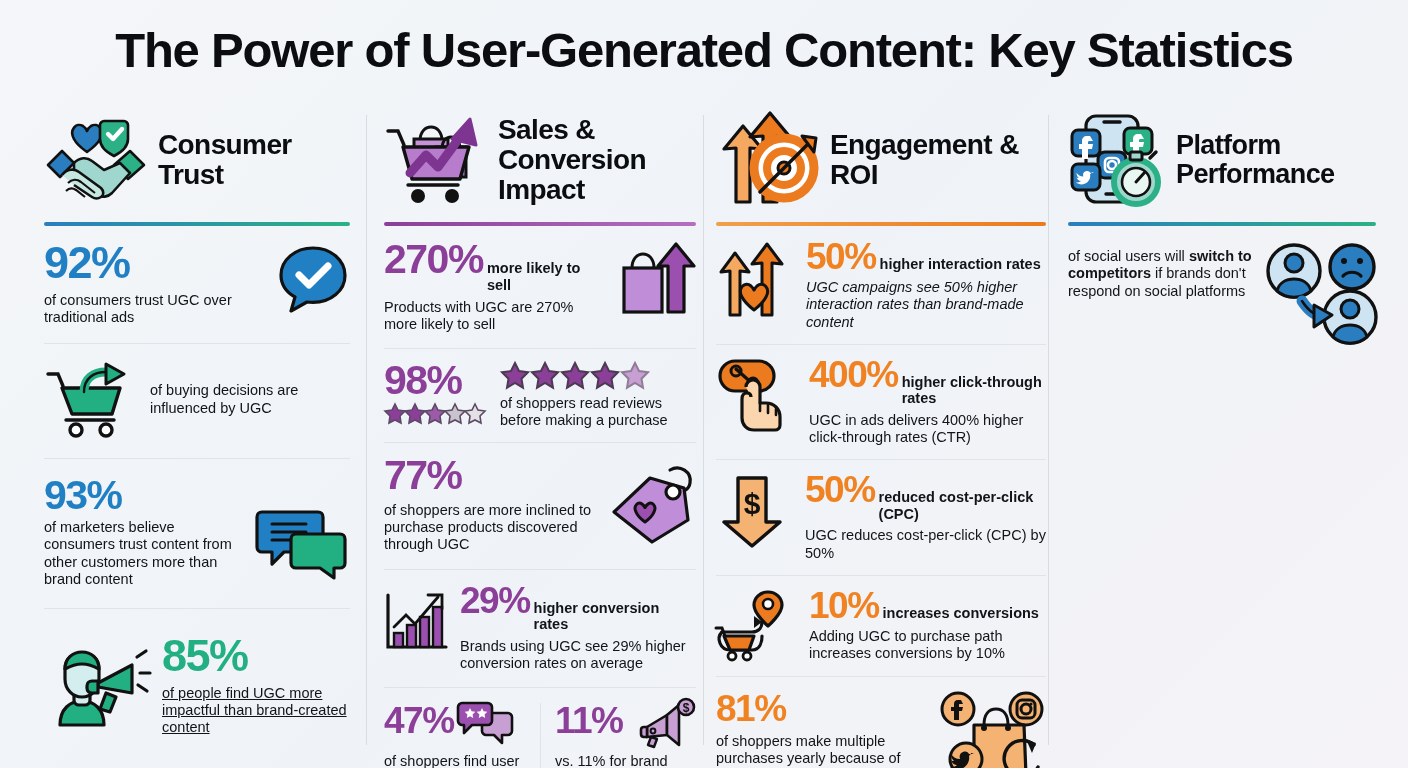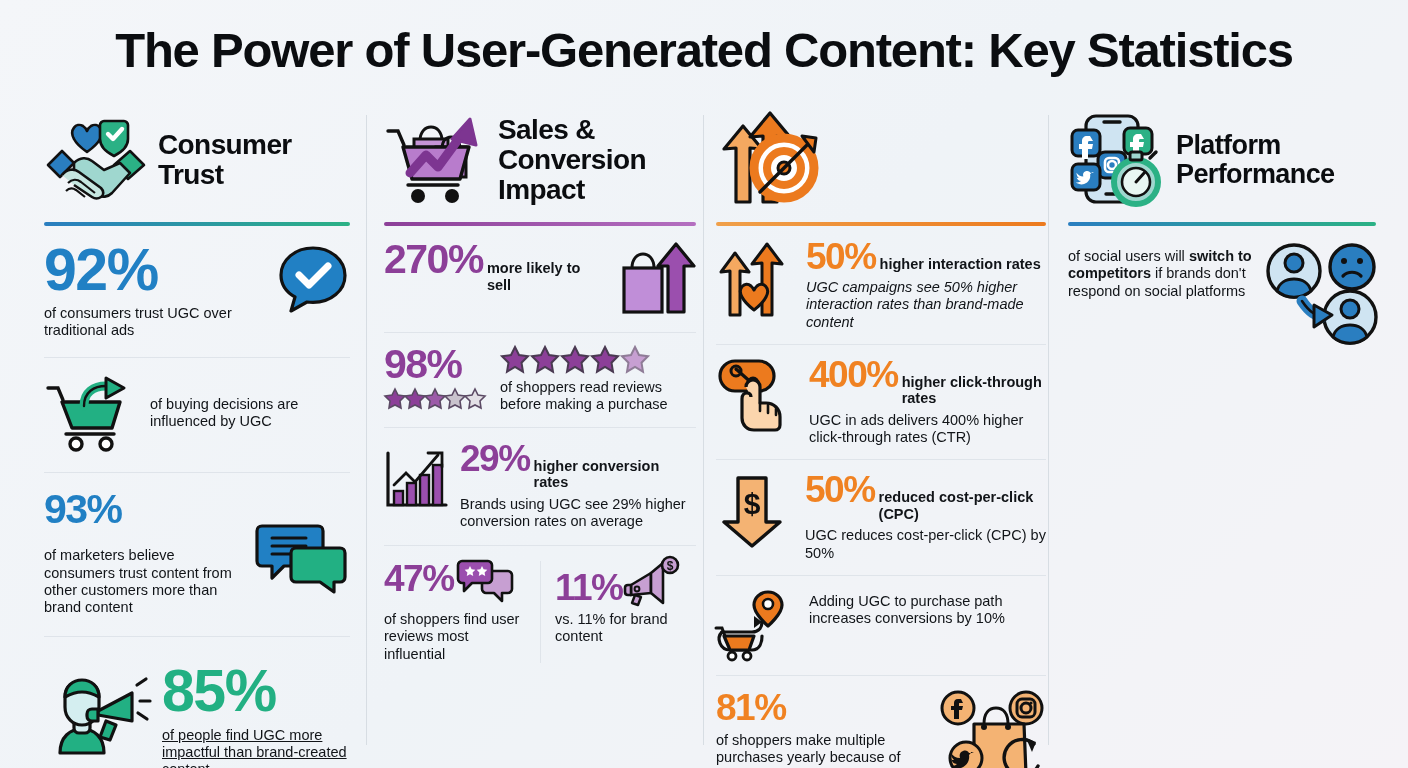--- a/index.html
+++ b/index.html
@@ -56,21 +56,21 @@
   .stat { position: relative; padding: 11px 0 11px 0; }
   .stat + .stat { border-top: 1px solid #dfe4ea; }
   .stat.nosep { border-top: none; }
   .statrow { display: flex; align-items: flex-start; gap: 8px; }
 
   .big { font-weight: 700; line-height: 0.95; letter-spacing: -1.5px; white-space: nowrap; }
   .big.b  { color: #2180c4; }
   .big.g  { color: #22b083; }
   .big.p  { color: #8c3f98; }
   .big.o  { color: #f08222; }
-  .s52 { font-size: 59px; }
+  .s52 { font-size: 45px; }
   .s46 { font-size: 41px; }
   .s40 { font-size: 37px; }
 
   .lede { font-size: 14.5px; font-weight: 700; line-height: 1.14; color: #111418; }
   .desc { font-size: 14.5px; font-weight: 400; line-height: 1.19; color: #111418; }
   .desc b { font-weight: 700; }
   .inline-lede { display: flex; align-items: baseline; gap: 4px; }
   .tbody { flex: 1 1 auto; min-width: 0; }
   .iconwrap { flex: 0 0 auto; display: flex; align-items: center; justify-content: center; }
 
@@ -142,21 +142,21 @@
         <div class="tbody" style="padding-left:6px;">
           <div class="desc" style="margin-top:20px;">of buying decisions are influenced by UGC</div>
         </div>
       </div>
     </div>
 
     <div class="stat" style="padding-top:17px;padding-bottom:20px;">
       <div class="statrow">
         <div class="tbody">
           <div class="big b s46">93%</div>
-          <div class="desc" style="margin-top:19px;max-width:200px;">of marketers believe consumers trust content from other customers more than brand content</div>
+          <div class="desc" style="margin-top:4px;max-width:200px;">of marketers believe consumers trust content from other customers more than brand content</div>
         </div>
         <div class="iconwrap" style="margin-top:28px;">
           <svg width="96" height="74" viewBox="0 0 96 74">
             <path d="M6 6h56c3 0 5 2 5 5v30c0 3-2 5-5 5H28l-12 12V46H6c-3 0-5-2-5-5V11c0-3 2-5 5-5z" transform="translate(2,2)" fill="#2180c4" stroke="#111" stroke-width="3.2" stroke-linejoin="round"></path>
             <path d="M18 20h34M18 28h34M18 36h22" fill="none" stroke="#111" stroke-width="3" stroke-linecap="round"></path>
             <path d="M42 30h44c3 0 5 2 5 5v24c0 3-2 5-5 5h-6v10L66 64H42c-3 0-5-2-5-5V35c0-3 2-5 5-5z" fill="#22b083" stroke="#111" stroke-width="3.2" stroke-linejoin="round"></path>
           </svg>
         </div>
       </div>
     </div>
@@ -204,20 +204,21 @@
     </div>
     <div class="accent"></div>
 
     <div class="stat nosep" style="padding-top:14px;padding-bottom:14px;">
       <div class="statrow">
         <div class="tbody">
           <div class="inline-lede">
             <span class="big p s46">270%</span>
             <span class="lede">more likely to sell</span>
           </div>
+          <div class="desc" style="margin-top:6px;max-width:218px;">Products with UGC are 270% more likely to sell</div>
         </div>
         <div class="iconwrap" style="margin-top:2px;">
           <svg width="82" height="76" viewBox="0 0 82 76">
             <path d="M18 26c0-9 5-14 11-14s11 5 11 14" fill="none" stroke="#111" stroke-width="3"></path>
             <rect x="10" y="26" width="38" height="44" fill="#c08ed8" stroke="#111" stroke-width="3.2"></rect>
             <path d="M62 2l18 22H70v46H54V24H44z" fill="#9b4fae" stroke="#111" stroke-width="3.2" stroke-linejoin="round"></path>
           </svg>
         </div>
       </div>
     </div>
@@ -248,20 +249,36 @@
                 <path d="M105 2l4 8 9 1.3-6.5 6.4 1.5 9L105 22l-8 4.7 1.5-9L92 11.3 101 10z" fill="#8c3f98"></path>
                 <path d="M135 2l4 8 9 1.3-6.5 6.4 1.5 9L135 22l-8 4.7 1.5-9L122 11.3 131 10z" fill="#c79fd2" stroke="#8f7c97"></path>
               </g>
             </svg>
           </div>
           <div class="desc" style="margin-top:6px;">of shoppers read reviews before making a purchase</div>
         </div>
       </div>
     </div>
 
+    <div class="stat" style="padding-top:13px;padding-bottom:15px;">
+      <div class="statrow">
+        <div class="tbody">
+          <div class="big p s46">77%</div>
+          <div class="desc" style="margin-top:7px;max-width:220px;">of shoppers are more inclined to purchase products discovered through UGC</div>
+        </div>
+        <div class="iconwrap" style="margin-top:6px;">
+          <svg width="86" height="84" viewBox="0 0 86 84">
+            <path d="M60 8c10-6 22 2 20 13-1 7-8 10-13 8" fill="none" stroke="#111" stroke-width="3.2" stroke-linecap="round"></path>
+            <path d="M4 50L40 16l34 10 4 32-36 22z" fill="#c08ed8" stroke="#111" stroke-width="3.2" stroke-linejoin="round"></path>
+            <circle cx="63" cy="30" r="7" fill="#fff" stroke="#111" stroke-width="3.2"></circle>
+            <path d="M26 50c-3-6 2-11 6-8 2 1.5 3 3.5 3 3.5s1-2 3-3.5c4-3 9 2 6 8-2 5-9 10-9 10s-7-5-9-10z" fill="#9b4fae" stroke="#111" stroke-width="3" stroke-linejoin="round"></path>
+          </svg>
+        </div>
+      </div>
+    </div>
 
     <div class="stat" style="padding-top:13px;padding-bottom:15px;">
       <div class="statrow">
         <div class="iconwrap" style="margin-top:8px;">
           <svg width="64" height="62" viewBox="0 0 64 62">
             <path d="M4 4v52h58" fill="none" stroke="#111" stroke-width="3.2" stroke-linecap="round"></path>
             <rect x="10" y="42" width="9" height="14" fill="#9b4fae" stroke="#111" stroke-width="2.4"></rect>
             <rect x="23" y="34" width="9" height="22" fill="#9b4fae" stroke="#111" stroke-width="2.4"></rect>
             <rect x="36" y="26" width="9" height="30" fill="#9b4fae" stroke="#111" stroke-width="2.4"></rect>
             <rect x="49" y="16" width="9" height="40" fill="#9b4fae" stroke="#111" stroke-width="2.4"></rect>
@@ -289,21 +306,21 @@
                 <path d="M30 12h22c2 0 4 2 4 4v14c0 2-2 4-4 4h-6v8l-8-8H30c-2 0-4-2-4-4V16c0-2 2-4 4-4z" fill="#c79fd2" stroke="#111" stroke-width="2.6" stroke-linejoin="round"></path>
                 <path d="M6 2h26c2 0 4 2 4 4v14c0 2-2 4-4 4H16l-8 8v-8H6c-2 0-4-2-4-4V6c0-2 2-4 4-4z" fill="#9b4fae" stroke="#111" stroke-width="2.6" stroke-linejoin="round"></path>
                 <path d="M14 7l1.6 3.3 3.7.5-2.7 2.6.6 3.6-3.2-1.7-3.2 1.7.6-3.6L8.7 10.8l3.7-.5z" fill="#fff"></path>
                 <path d="M26 7l1.6 3.3 3.7.5-2.7 2.6.6 3.6-3.2-1.7-3.2 1.7.6-3.6-2.7-2.6 3.7-.5z" fill="#fff"></path>
               </svg>
             </div>
           </div>
           <div class="desc" style="margin-top:6px;">of shoppers find user reviews most influential</div>
         </div>
         <div class="splitcell">
-          <div class="statrow" style="align-items:flex-end;gap:2px;">
+          <div class="statrow" style="align-items:flex-start;gap:18px;">
             <div class="big p s40">11%</div>
             <div class="iconwrap" style="margin-top:-6px;">
               <svg width="54" height="50" viewBox="0 0 54 50">
                 <path d="M6 30l20-12v20L6 40z" fill="#c79fd2" stroke="#111" stroke-width="2.6" stroke-linejoin="round"></path>
                 <path d="M6 30H3c-2 0-3 1-3 3v4c0 2 1 3 3 3h3z" fill="#c79fd2" stroke="#111" stroke-width="2.6" stroke-linejoin="round"></path>
                 <path d="M10 40l-3 8 6 2 3-8z" fill="#c79fd2" stroke="#111" stroke-width="2.4" stroke-linejoin="round"></path>
                 <circle cx="12" cy="34" r="2.4" fill="none" stroke="#111" stroke-width="2"></circle>
                 <path d="M26 18l12-10v40l-12-10z" fill="#c79fd2" stroke="#111" stroke-width="2.6" stroke-linejoin="round"></path>
                 <circle cx="45" cy="10" r="8" fill="#c79fd2" stroke="#111" stroke-width="2.6"></circle>
                 <text x="45" y="15" font-size="12" font-family="Liberation Sans, sans-serif" font-weight="700" fill="#111" text-anchor="middle">$</text>
@@ -324,20 +341,21 @@
           <path d="M47 88V22l-13 1 20-24 20 24-13-1v66z" fill="#ec7a1e" stroke="#111" stroke-width="3.2" stroke-linejoin="round"></path>
           <circle cx="68" cy="54" r="30" fill="#fff" stroke="#111" stroke-width="3.4"></circle>
           <circle cx="68" cy="54" r="30" fill="none" stroke="#ec7a1e" stroke-width="9"></circle>
           <circle cx="68" cy="54" r="17" fill="none" stroke="#111" stroke-width="3.2"></circle>
           <circle cx="68" cy="54" r="17" fill="none" stroke="#ec7a1e" stroke-width="8"></circle>
           <circle cx="68" cy="54" r="6" fill="#ec7a1e" stroke="#111" stroke-width="3"></circle>
           <path d="M44 78l48-48" fill="none" stroke="#111" stroke-width="3.4" stroke-linecap="round"></path>
           <path d="M86 22l14 2-2 14z" fill="#ec7a1e" stroke="#111" stroke-width="3" stroke-linejoin="round"></path>
         </svg>
       </span>
+      <h2>Engagement &amp; ROI</h2>
     </div>
     <div class="accent"></div>
 
     <div class="stat nosep" style="padding-top:13px;padding-bottom:13px;">
       <div class="statrow">
         <div class="iconwrap" style="margin-top:2px;">
           <svg width="76" height="76" viewBox="0 0 76 76">
             <path d="M14 74V30l-9 1 14-19 14 19-9-1v44z" fill="#f4a860" stroke="#111" stroke-width="3" stroke-linejoin="round"></path>
             <path d="M46 74V22l-10 1 15-20 15 20-10-1v52z" fill="#ec7a1e" stroke="#111" stroke-width="3" stroke-linejoin="round"></path>
             <path d="M26 56c-5-9 3-16 9-11 2 2 3 4 3 4s1-2 3-4c6-5 14 2 9 11-3 6-12 13-12 13s-9-7-12-13z" fill="#ec7a1e" stroke="#111" stroke-width="3" stroke-linejoin="round"></path>
@@ -402,20 +420,24 @@
             <path d="M38 24l8 6-8 6z" fill="#111"></path>
             <path d="M48 2c-8 0-14 6-14 13 0 9 14 21 14 21s14-12 14-21c0-7-6-13-14-13z" transform="translate(4,-2)" fill="#ec7a1e" stroke="#111" stroke-width="3.2" stroke-linejoin="round"></path>
             <circle cx="52" cy="12" r="5" fill="#fff" stroke="#111" stroke-width="2.6"></circle>
             <path d="M0 36h6l3 8" fill="none" stroke="#111" stroke-width="3" stroke-linecap="round"></path>
             <path d="M8 44h30l-5 14H14z" fill="#ec7a1e" stroke="#111" stroke-width="3.2" stroke-linejoin="round"></path>
             <circle cx="16" cy="64" r="4" fill="#fff" stroke="#111" stroke-width="2.8"></circle>
             <circle cx="31" cy="64" r="4" fill="#fff" stroke="#111" stroke-width="2.8"></circle>
           </svg>
         </div>
         <div class="tbody" style="padding-left:5px;">
+          <div class="inline-lede">
+            <span class="big o s40">10%</span>
+            <span class="lede">increases conversions</span>
+          </div>
           <div class="desc" style="margin-top:5px;">Adding UGC to purchase path increases conversions by 10%</div>
         </div>
       </div>
     </div>
 
     <div class="stat" style="padding-top:14px;">
       <div class="statrow">
         <div class="tbody">
           <div class="big o s40">81%</div>
           <div class="desc" style="margin-top:7px;max-width:200px;">of shoppers make multiple purchases yearly because of social media</div>

